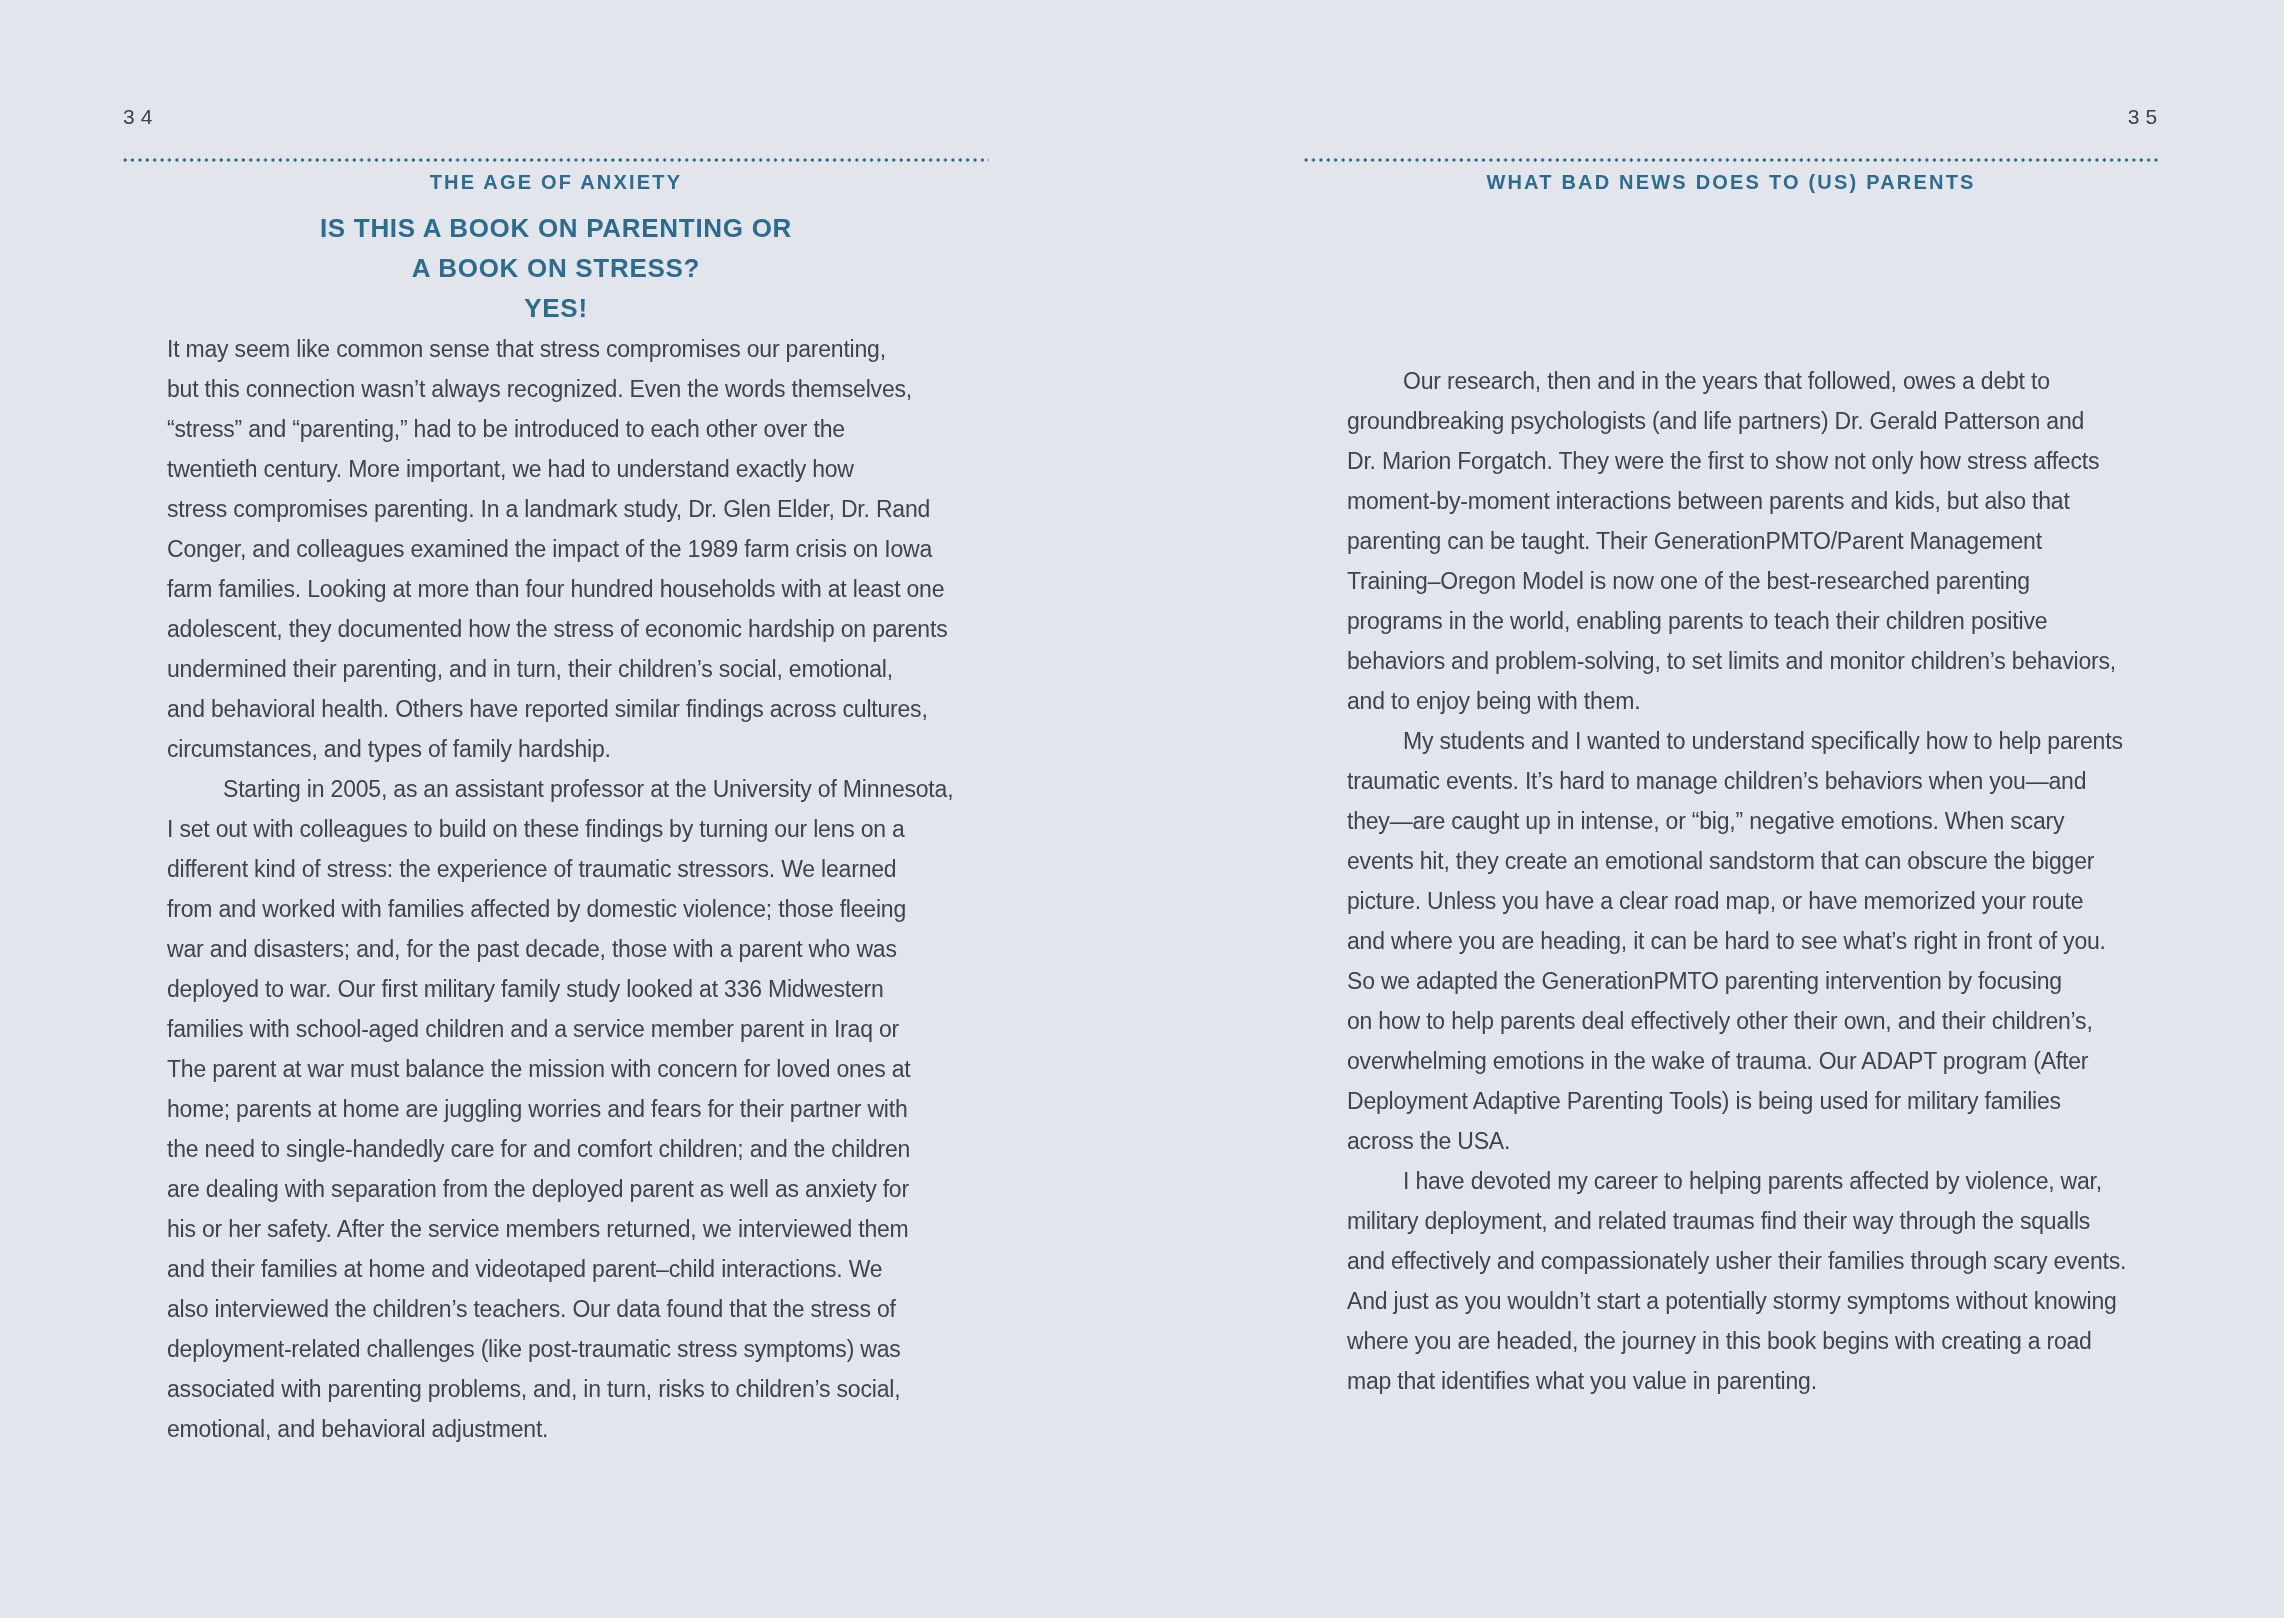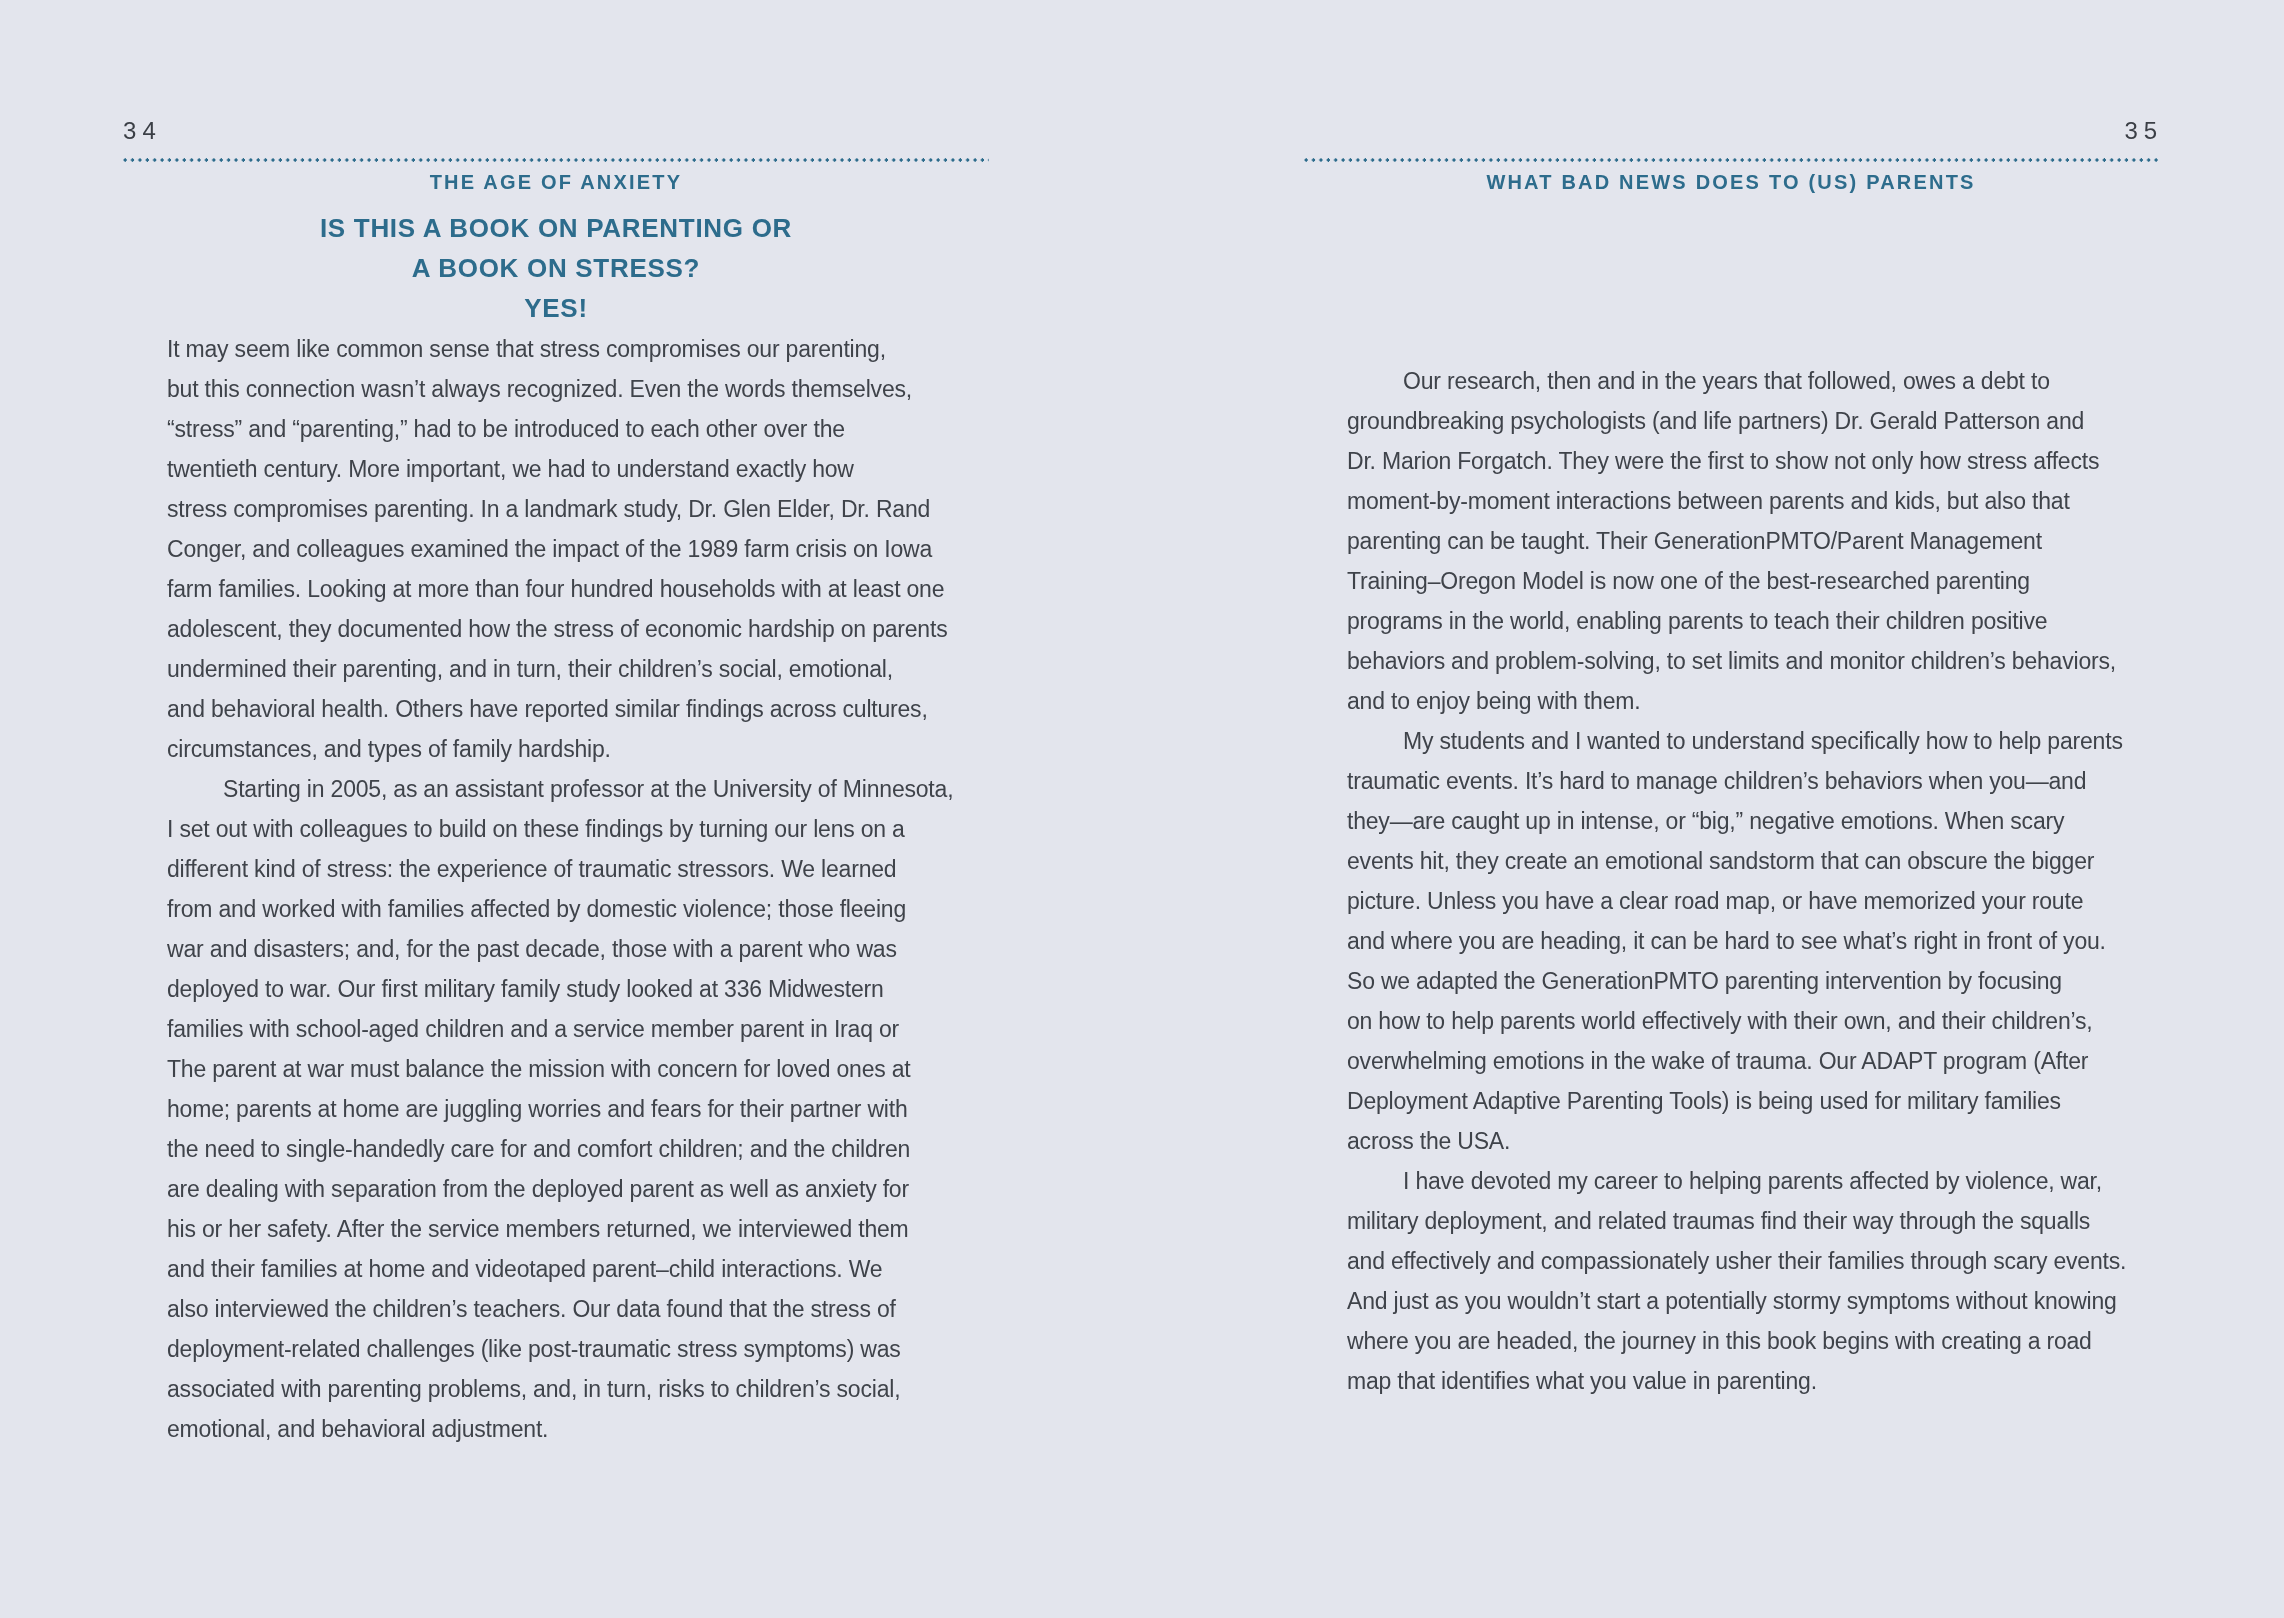--- a/index.html
+++ b/index.html
@@ -23,22 +23,22 @@
   .page {
     position: absolute;
     top: 0;
     height: 1618px;
   }
   .page.left  { left: 123px;  width: 866px; }
   .page.right { left: 1304px; width: 854px; }
 
   .page-num {
     position: absolute;
-    top: 117px;
-    font-size: 24px;
+    top: 105px;
+    font-size: 21px;
     letter-spacing: 6.1px;
     color: #3b3f46;
   }
   .page.left  .page-num { left: 0; }
   .page.right .page-num { right: -5.3px; }
 
   .running-head {
     position: absolute;
     top: 123px;
     left: 0;
@@ -164,21 +164,21 @@
           <div class="line">and to enjoy being with them.</div>
         </div>
         <div class="para indent">
           <div class="line">My students and I wanted to understand specifically how to help parents</div>
           <div class="line">traumatic events. It’s hard to manage children’s behaviors when you—and</div>
           <div class="line">they—are caught up in intense, or “big,” negative emotions. When scary</div>
           <div class="line">events hit, they create an emotional sandstorm that can obscure the bigger</div>
           <div class="line">picture. Unless you have a clear road map, or have memorized your route</div>
           <div class="line">and where you are heading, it can be hard to see what’s right in front of you.</div>
           <div class="line">So we adapted the GenerationPMTO parenting intervention by focusing</div>
-          <div class="line">on how to help parents world effectively with their own, and their children’s,</div>
+          <div class="line">on how to help parents deal effectively other their own, and their children’s,</div>
           <div class="line">overwhelming emotions in the wake of trauma. Our ADAPT program (After</div>
           <div class="line">Deployment Adaptive Parenting Tools) is being used for military families</div>
           <div class="line">across the USA.</div>
         </div>
         <div class="para indent">
           <div class="line">I have devoted my career to helping parents affected by violence, war,</div>
           <div class="line">military deployment, and related traumas find their way through the squalls</div>
           <div class="line">and effectively and compassionately usher their families through scary events.</div>
           <div class="line">And just as you wouldn’t start a potentially stormy symptoms without knowing</div>
           <div class="line">where you are headed, the journey in this book begins with creating a road</div>

